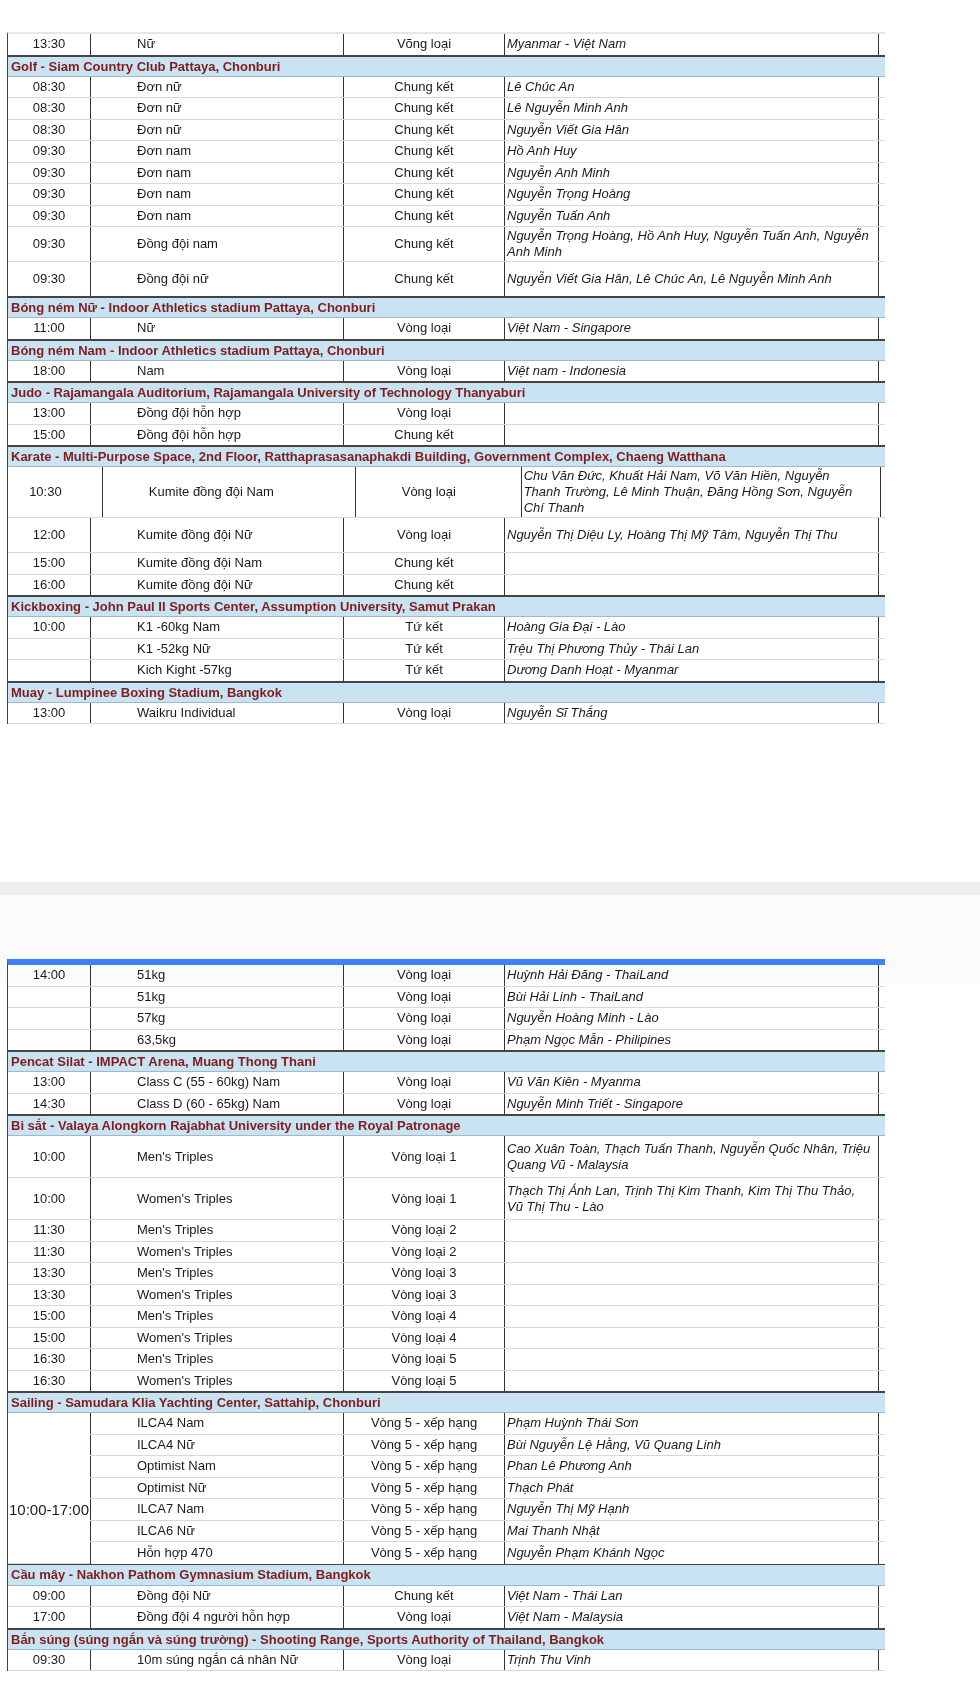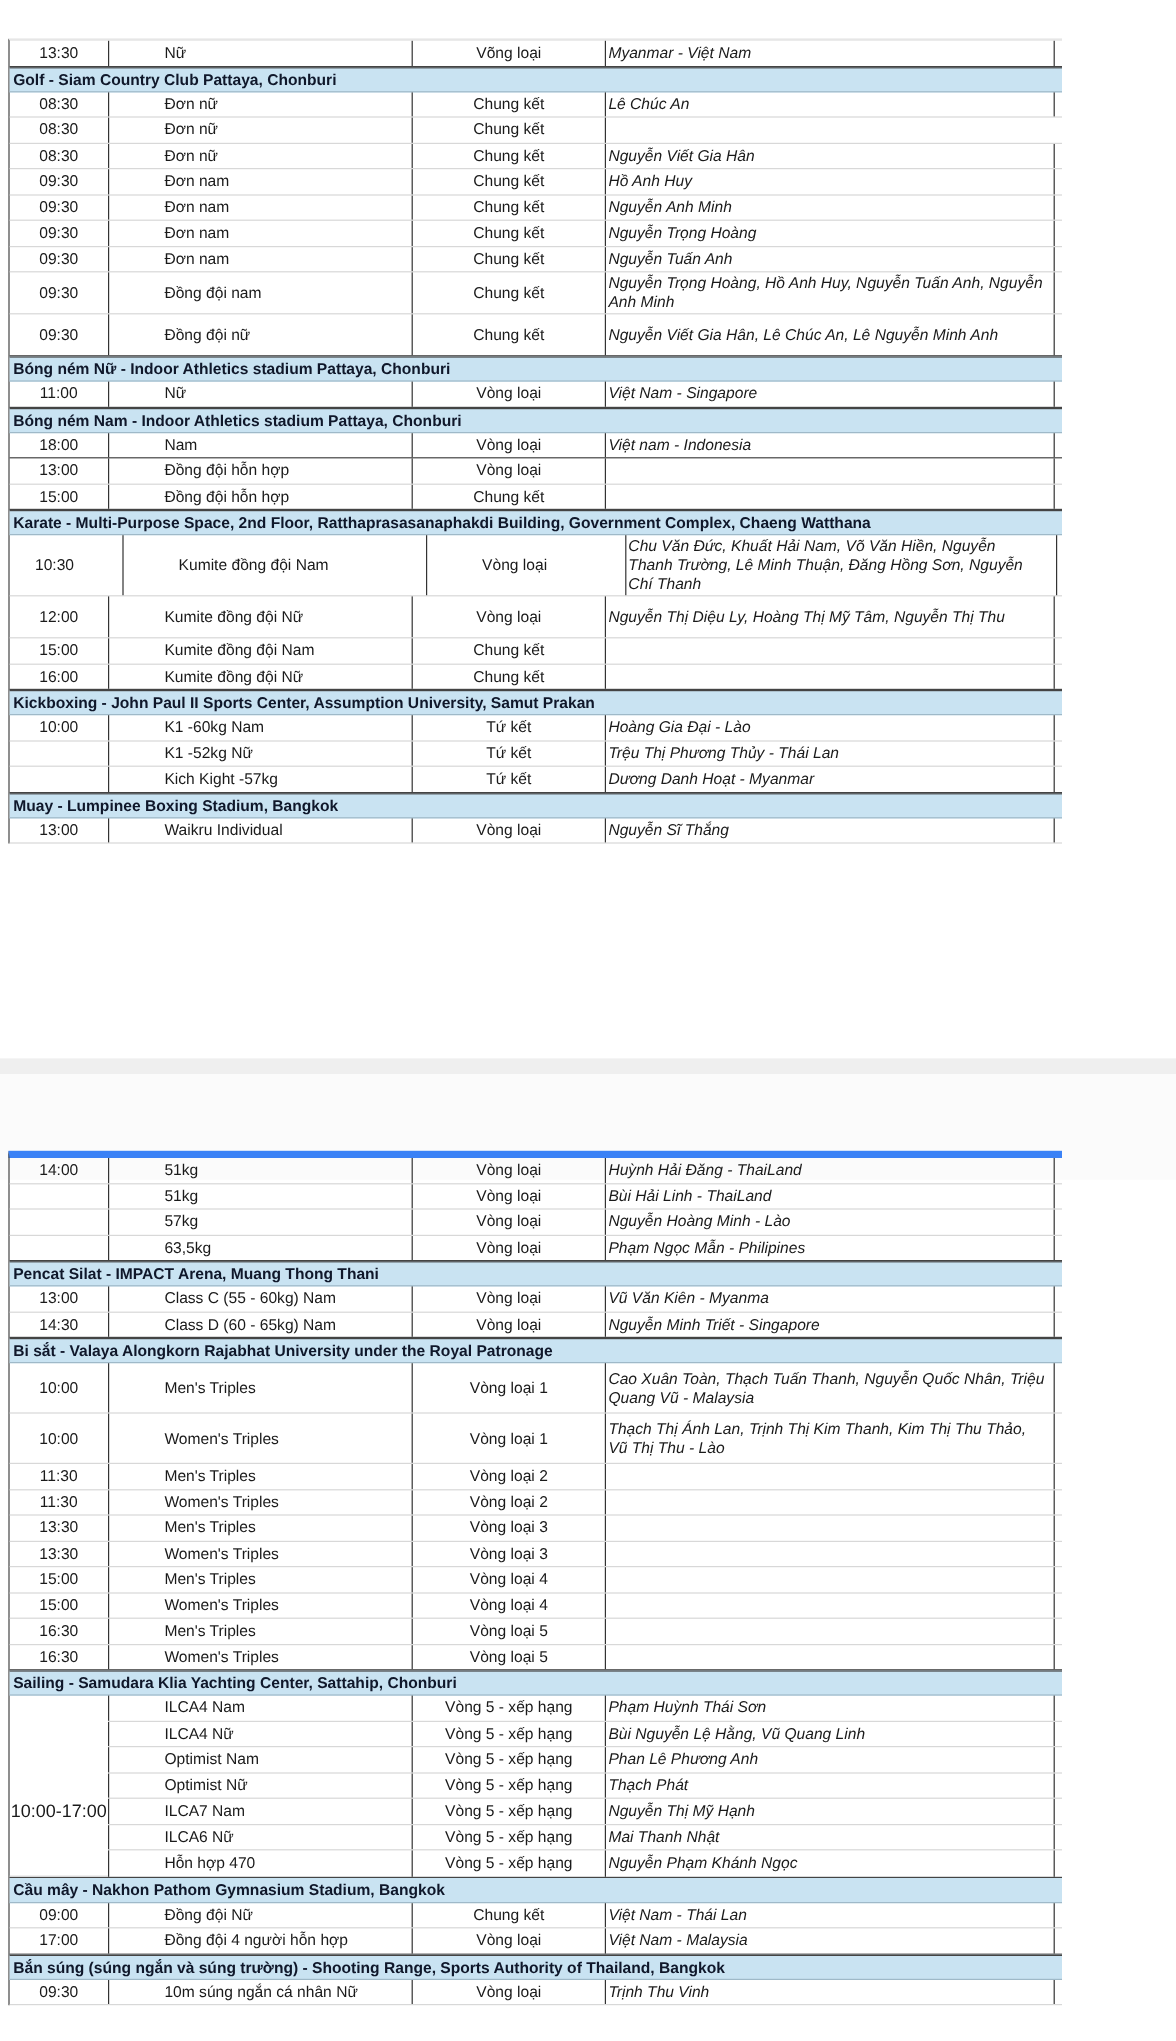--- a/index.html
+++ b/index.html
@@ -11,21 +11,21 @@
     .row { display: flex; width: 100%; border-bottom: 1px solid #d8d8d8; min-height: 21.5px; }
     .row.h2 { min-height: 35px; }
     .row.h3 { min-height: 50px; gap: 19px; }
     .row.last-in-section { border-bottom: 1.5px solid #444; }
     .cell { display: flex; align-items: center; line-height: 16px; padding: 1px 2px; }
     .c-time { width: 82px; justify-content: center; }
     .c-event { width: 253px; border-left: 1.2px solid #333; padding-left: 46px; }
     .c-round { width: 161px; justify-content: center; border-left: 1.2px solid #333; }
     .c-athletes { width: 374px; border-left: 1.2px solid #333; white-space: normal; padding-right: 6px; font-style: italic; }
     .c-extra { flex: 1; border-left: 1.2px solid #333; }
-    .section { background: #c9e3f2; height: 21px; border-bottom: 1px solid #9fb9c8; border-top: 1.5px solid #444; display: flex; align-items: center; padding-left: 3px; font-weight: bold; font-size: 13px; color: #0f172a; }
+    .section { background: #c9e3f2; height: 21px; border-bottom: 1px solid #9fb9c8; border-top: 1.5px solid #444; display: flex; align-items: center; padding-left: 3px; font-weight: bold; font-size: 13px; color: #7f1d1d; }
     .gap-white { position: absolute; left: 0; top: 736px; width: 980px; height: 146px; background: #ffffff; }
     .gap-stripe { position: absolute; left: 0; top: 882px; width: 980px; height: 13px; background: #efefef; }
     .gap-off { position: absolute; left: 0; top: 895px; width: 980px; height: 88px; background: #fbfbfb; }
     .sailing-block { display: flex; width: 100%; }
     .sailing-time { width: 82px; display: flex; align-items: center; justify-content: center; border-bottom: 1px solid #d8d8d8; font-size: 15px; margin-top: 44px; }
     .sailing-rows { flex: 1; }
     .sailing-rows .row .c-event { width: 253px; }
   </style>
 </head>
 <body>
@@ -45,20 +45,21 @@
     <div class="cell c-time">08:30</div>
     <div class="cell c-event">Đơn nữ</div>
     <div class="cell c-round">Chung kết</div>
     <div class="cell c-athletes">Lê Chúc An</div>
     <div class="cell c-extra"></div>
   </div>
   <div class="row">
     <div class="cell c-time">08:30</div>
     <div class="cell c-event">Đơn nữ</div>
     <div class="cell c-round">Chung kết</div>
+    <div class="cell c-athletes">Lê Nguyễn Minh Anh</div>
     <div class="cell c-extra"></div>
   </div>
   <div class="row">
     <div class="cell c-time">08:30</div>
     <div class="cell c-event">Đơn nữ</div>
     <div class="cell c-round">Chung kết</div>
     <div class="cell c-athletes">Nguyễn Viết Gia Hân</div>
     <div class="cell c-extra"></div>
   </div>
   <div class="row">
@@ -115,20 +116,21 @@
 
   <div class="section">Bóng ném Nam - Indoor Athletics stadium Pattaya, Chonburi</div>
   <div class="row last-in-section">
     <div class="cell c-time">18:00</div>
     <div class="cell c-event">Nam</div>
     <div class="cell c-round">Vòng loại</div>
     <div class="cell c-athletes">Việt nam - Indonesia</div>
     <div class="cell c-extra"></div>
   </div>
 
+  <div class="section">Judo - Rajamangala Auditorium, Rajamangala University of Technology Thanyaburi</div>
   <div class="row">
     <div class="cell c-time">13:00</div>
     <div class="cell c-event">Đồng đội hỗn hợp</div>
     <div class="cell c-round">Vòng loại</div>
     <div class="cell c-athletes"></div>
     <div class="cell c-extra"></div>
   </div>
   <div class="row last-in-section">
     <div class="cell c-time">15:00</div>
     <div class="cell c-event">Đồng đội hỗn hợp</div>

